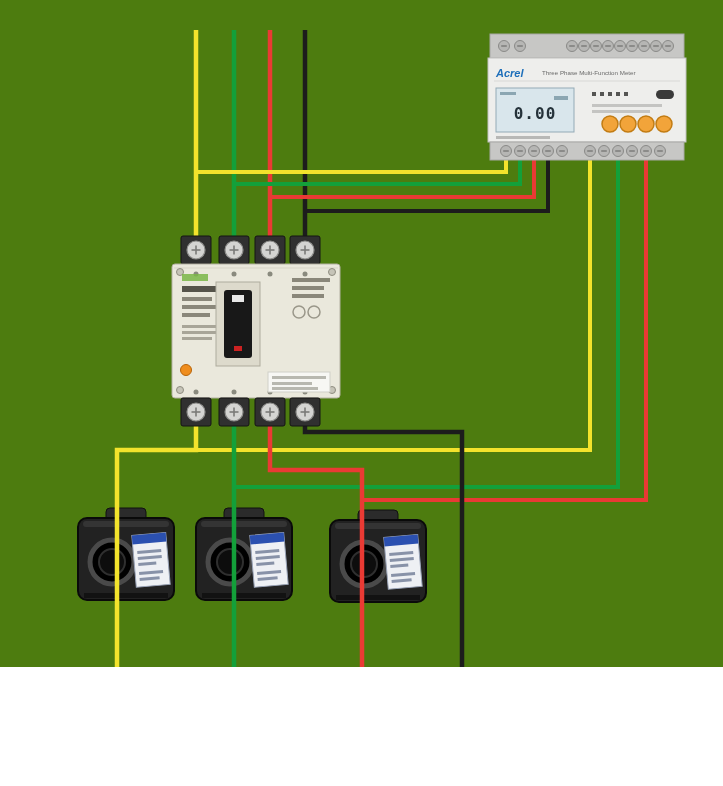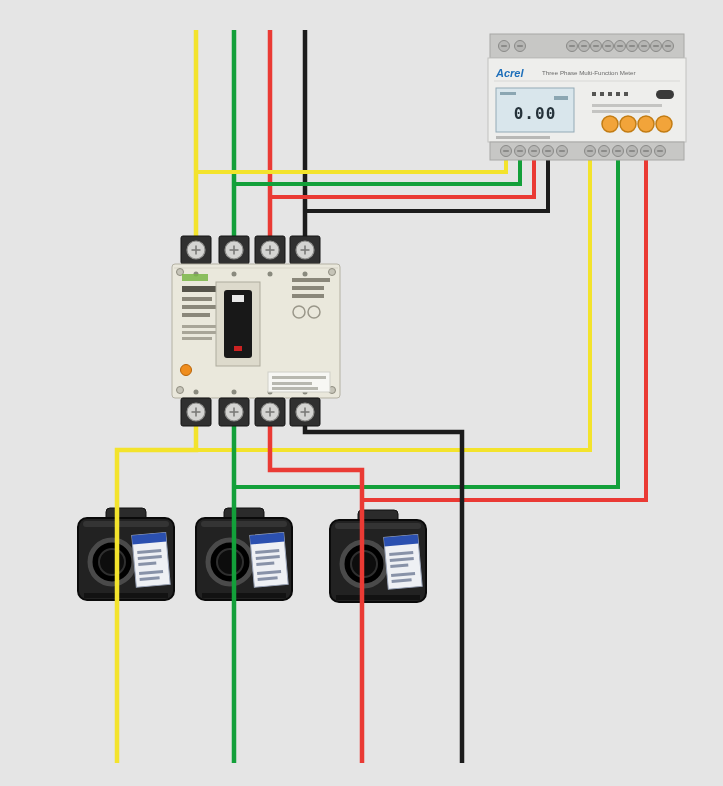--- a/index.html
+++ b/index.html
@@ -1,17 +1,17 @@
 <!DOCTYPE html>
 <html><head>
 <meta charset="utf-8">
 <style>
   html,body{margin:0;padding:0;background:#ffffff;}
   .stage{
-    position:relative;width:723px;height:786px;background:#e5e5e5;overflow:hidden;
+    position:relative;width:723px;height:667px;background:#4d7c0f;overflow:hidden;
     font-family:"Liberation Sans",sans-serif;
   }
   svg{display:block;}
   text{font-family:"Liberation Sans",sans-serif;}
   .brand-text{font-weight:bold;font-style:italic;}
   .lcd-value{font-family:"DejaVu Sans Mono",monospace;font-weight:bold;letter-spacing:1px;}
   .tiny-title{font-weight:normal;}
 </style>
 </head>
 <body>

